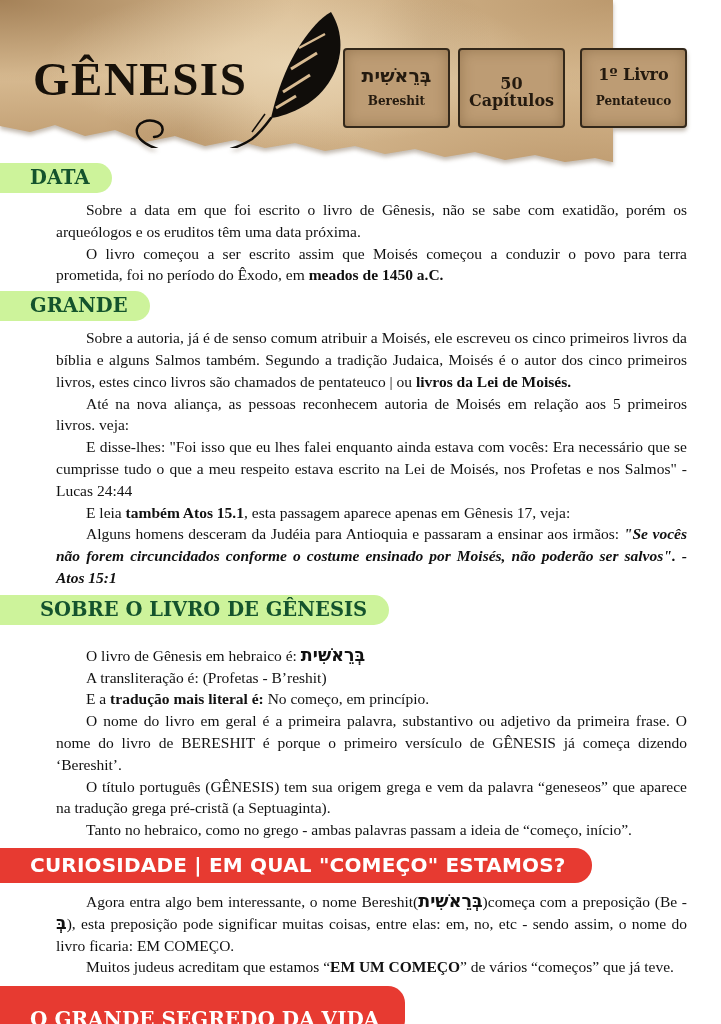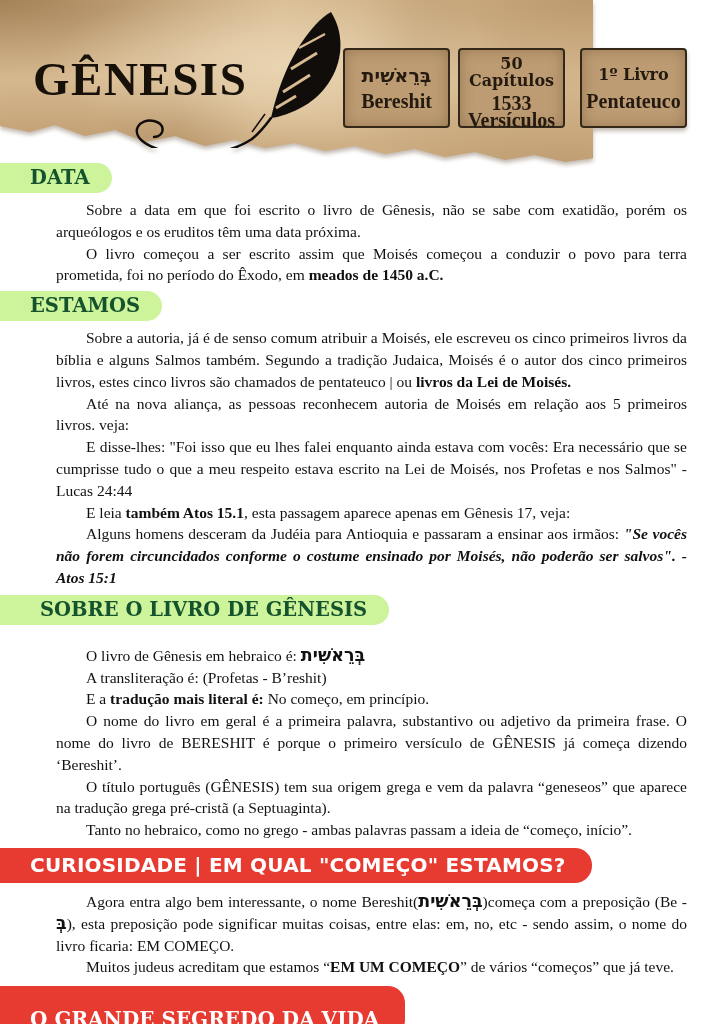--- a/index.html
+++ b/index.html
@@ -1,21 +1,21 @@
 <!DOCTYPE html>
 <html><head>
 <meta charset="utf-8">
 <style>
   html,body{margin:0;padding:0;}
   body{
     width:721px;height:1024px;background:#ffffff;overflow:hidden;position:relative;
     font-family:"Liberation Serif", serif;color:#111;
   }
   
-  .header-wrap{position:relative;width:593px;height:170px;filter:drop-shadow(0 3px 2px rgba(80,55,25,.35));}
+  .header-wrap{position:relative;width:593px;height:170px;filter:drop-shadow(0 3px 2px rgba(80,55,25,.35));padding-left:20px;}
   .parchment{
     position:absolute;inset:0;
     background-color:#d8bb92;
     background-image:
       radial-gradient(ellipse at 48% 38%, rgba(242,226,195,.65) 0%, rgba(242,226,195,0) 55%),
       radial-gradient(ellipse at 0% 0%, rgba(122,82,40,.55) 0%, rgba(122,82,40,0) 34%),
       radial-gradient(ellipse at 100% 0%, rgba(146,103,56,.40) 0%, rgba(146,103,56,0) 38%),
       radial-gradient(ellipse at 8% 105%, rgba(146,100,52,.50) 0%, rgba(146,100,52,0) 42%),
       radial-gradient(ellipse at 95% 115%, rgba(146,100,52,.45) 0%, rgba(146,100,52,0) 45%),
       radial-gradient(circle at 30% 75%, rgba(130,92,50,.18) 0%, rgba(130,92,50,0) 18%),
@@ -34,21 +34,21 @@
   
   .badge{
     position:absolute;top:48px;width:107px;height:80px;box-sizing:border-box;
     background:#bd9c74;border:2.5px solid #33281a;border-radius:4px;
     box-shadow:inset 0 0 14px rgba(92,62,30,.38);
     display:flex;flex-direction:column;align-items:center;justify-content:center;
     text-align:center;color:#241a0f;font-family:"DejaVu Serif", serif;font-weight:700;
     z-index:2;padding:4px 5px;
   }
   .badge .top-line{font-size:16px;line-height:18px;}
-  .badge .bottom-line{font-size:20px;line-height:18px;margin-top:8px;font-family:Liberation Serif, serif;}
+  .badge .bottom-line{font-size:12px;line-height:18px;margin-top:8px;}
   .badge .hebrew-big{font-family:"DejaVu Sans", sans-serif;font-size:19px;font-weight:700;}
   #badge-1{left:343px;} #badge-2{left:458px;} #badge-3{left:580px;}
   #badge-2 .top-line,#badge-2 .bottom-line{margin-top:8px;line-height:17px;}
   #badge-2 .bottom-line{margin-top:6px;}
   
   h2.pill{
     display:inline-block;border-radius:0 17px 17px 0;margin:0;position:relative;z-index:4;
     white-space:nowrap;
   }
   h2.green{
@@ -95,38 +95,37 @@
     <path d="M166,112 C 158,123 152,129 147,133 C 117,153 62,152 40,137 C 24,126 34,112 49,115 C 61,118 60,130 49,131" fill="none" stroke="#100d0a" stroke-width="2.5" stroke-linecap="round"></path>
     <path d="M160,108 L147,126" fill="none" stroke="#100d0a" stroke-width="1.5"></path>
   </svg>
 
   <div class="badge" id="badge-1">
     <div class="top-line hebrew-big">בְּרֵאשִׁית</div>
     <div class="bottom-line">Bereshit</div>
   </div>
   <div class="badge" id="badge-2">
     <div class="top-line">50 Capítulos</div>
-    <div class="bottom-line">1533 Versículos</div>
   </div>
   <div class="badge" id="badge-3">
     <div class="top-line">1º Livro</div>
     <div class="bottom-line">Pentateuco</div>
   </div>
 </div>
 
 <section id="sec-data">
   <h2 class="pill green">DATA</h2>
   <div class="sec-body">
       <p><span>Sobre a data em que foi escrito o livro de Gênesis, não se sabe com exatidão, porém os arqueólogos e os eruditos têm uma data próxima.</span></p>
       <p><span>O livro começou a ser escrito assim que Moisés começou a conduzir o povo para terra prometida, foi no período do Êxodo, em </span><span class="r-b">meados de 1450 a.C.</span></p>
     </div>
 </section>
 
 <section id="sec-autoria">
-  <h2 class="pill green">ESTAMOS</h2>
+  <h2 class="pill green">GRANDE</h2>
   <div class="sec-body">
       <p><span>Sobre a autoria, já é de senso comum atribuir a Moisés, ele escreveu os cinco primeiros livros da bíblia e alguns Salmos também. Segundo a tradição Judaica, Moisés é o autor dos cinco primeiros livros, estes cinco livros são chamados de pentateuco | ou </span><span class="r-b">livros da Lei de Moisés.</span></p>
       <p><span>Até na nova aliança, as pessoas reconhecem autoria de Moisés em relação aos 5 primeiros livros. veja:</span></p>
       <p><span>E disse-lhes: "Foi isso que eu lhes falei enquanto ainda estava com vocês: Era necessário que se cumprisse tudo o que a meu respeito estava escrito na Lei de Moisés, nos Profetas e nos Salmos" - Lucas 24:44</span></p>
       <p><span>E leia </span><span class="r-b">também Atos 15.1</span><span>, esta passagem aparece apenas em Gênesis 17, veja:</span></p>
       <p><span>Alguns homens desceram da Judéia para Antioquia e passaram a ensinar aos irmãos: </span><span class="r-bi">"Se vocês não forem circuncidados conforme o costume ensinado por Moisés, não poderão ser salvos". - Atos 15:1</span></p>
     </div>
 </section>
 
 <section id="sec-sobre">

